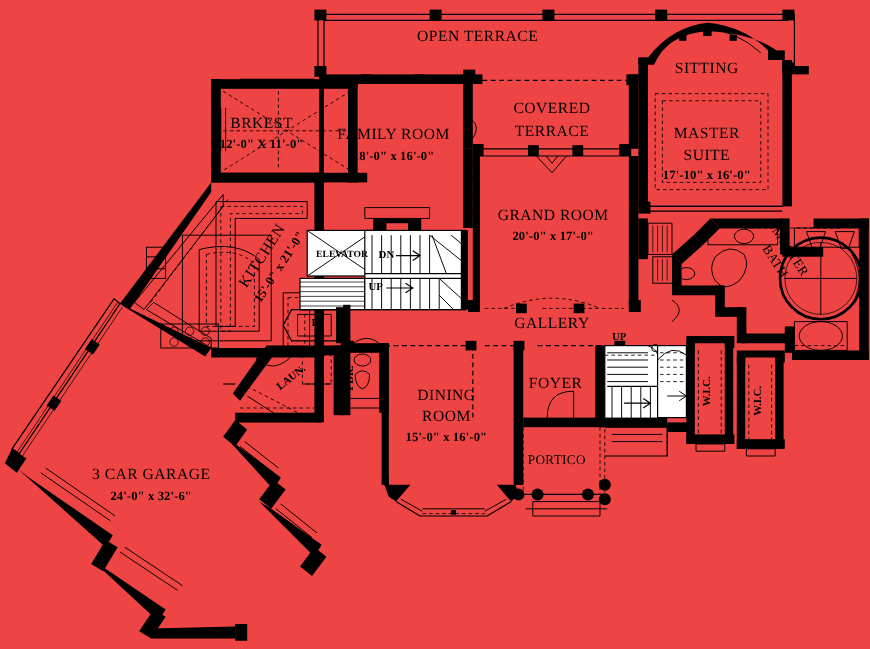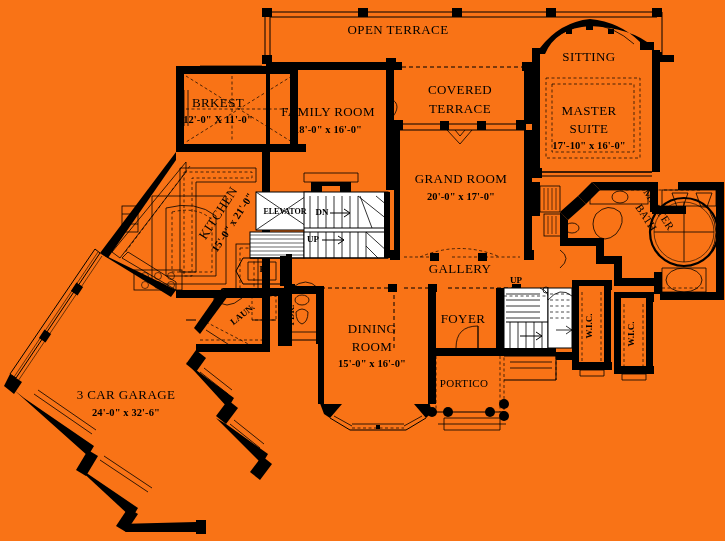--- a/index.html
+++ b/index.html
@@ -7,21 +7,21 @@
     padding: 0;
     background: #ffffff;
   }
   body {
     font-family: "Liberation Serif", serif;
   }
   #plan-wrap {
     position: relative;
     width: 725px;
     height: 541px;
-    background: #f97316;
+    background: #ef4444;
     overflow: hidden;
   }
   #plan-svg {
     position: absolute;
     left: 0;
     top: 0;
     width: 725px;
     height: 541px;
   }
   .room-label {

